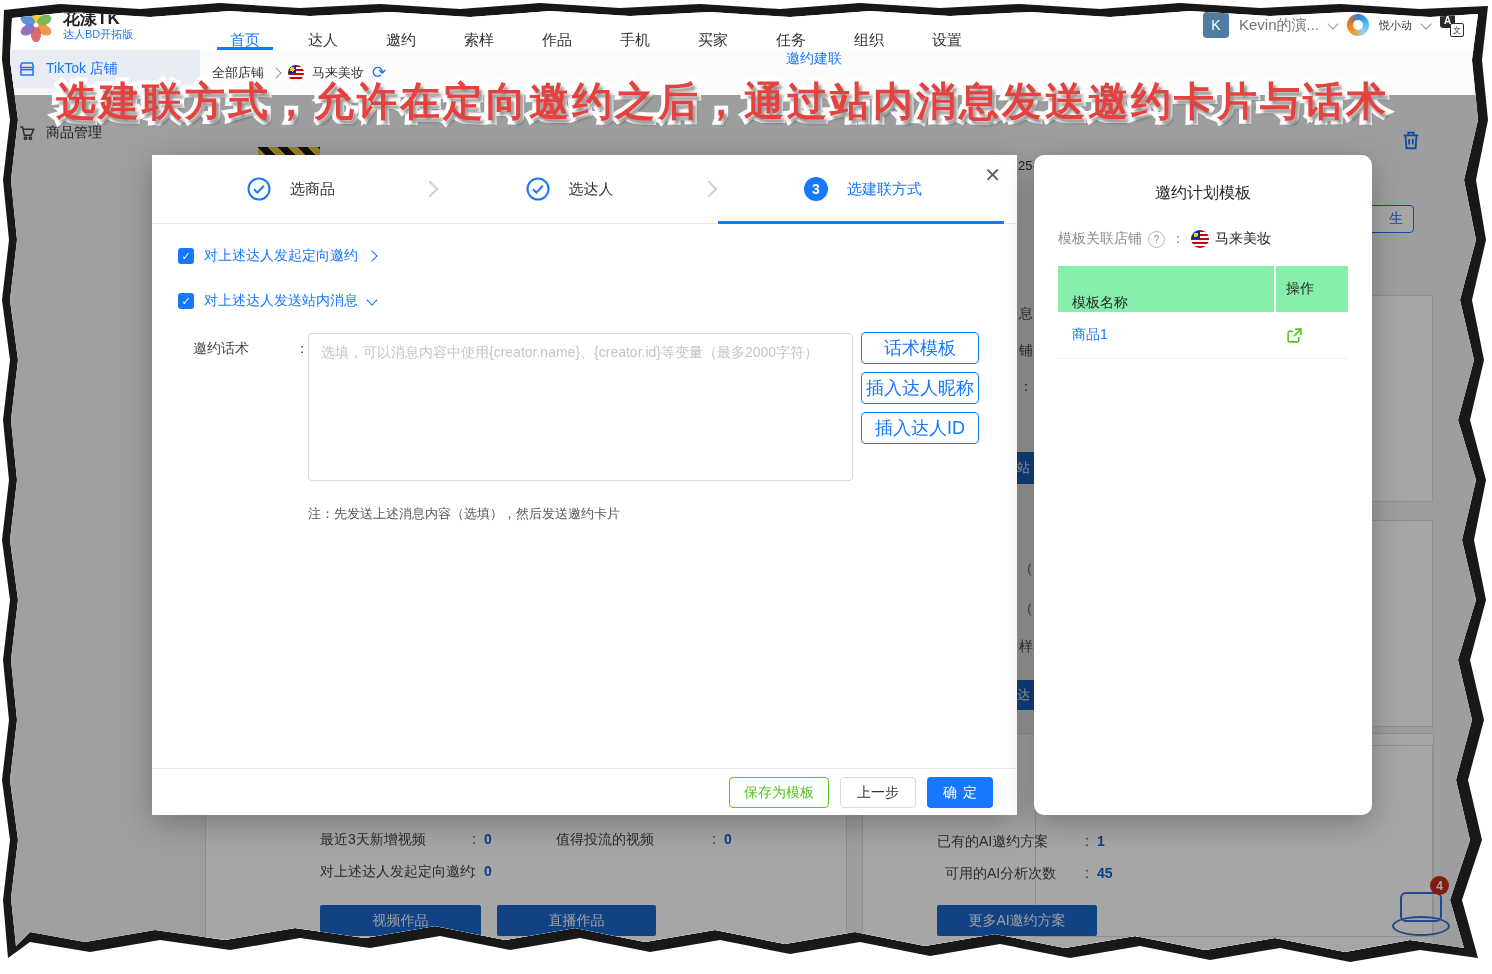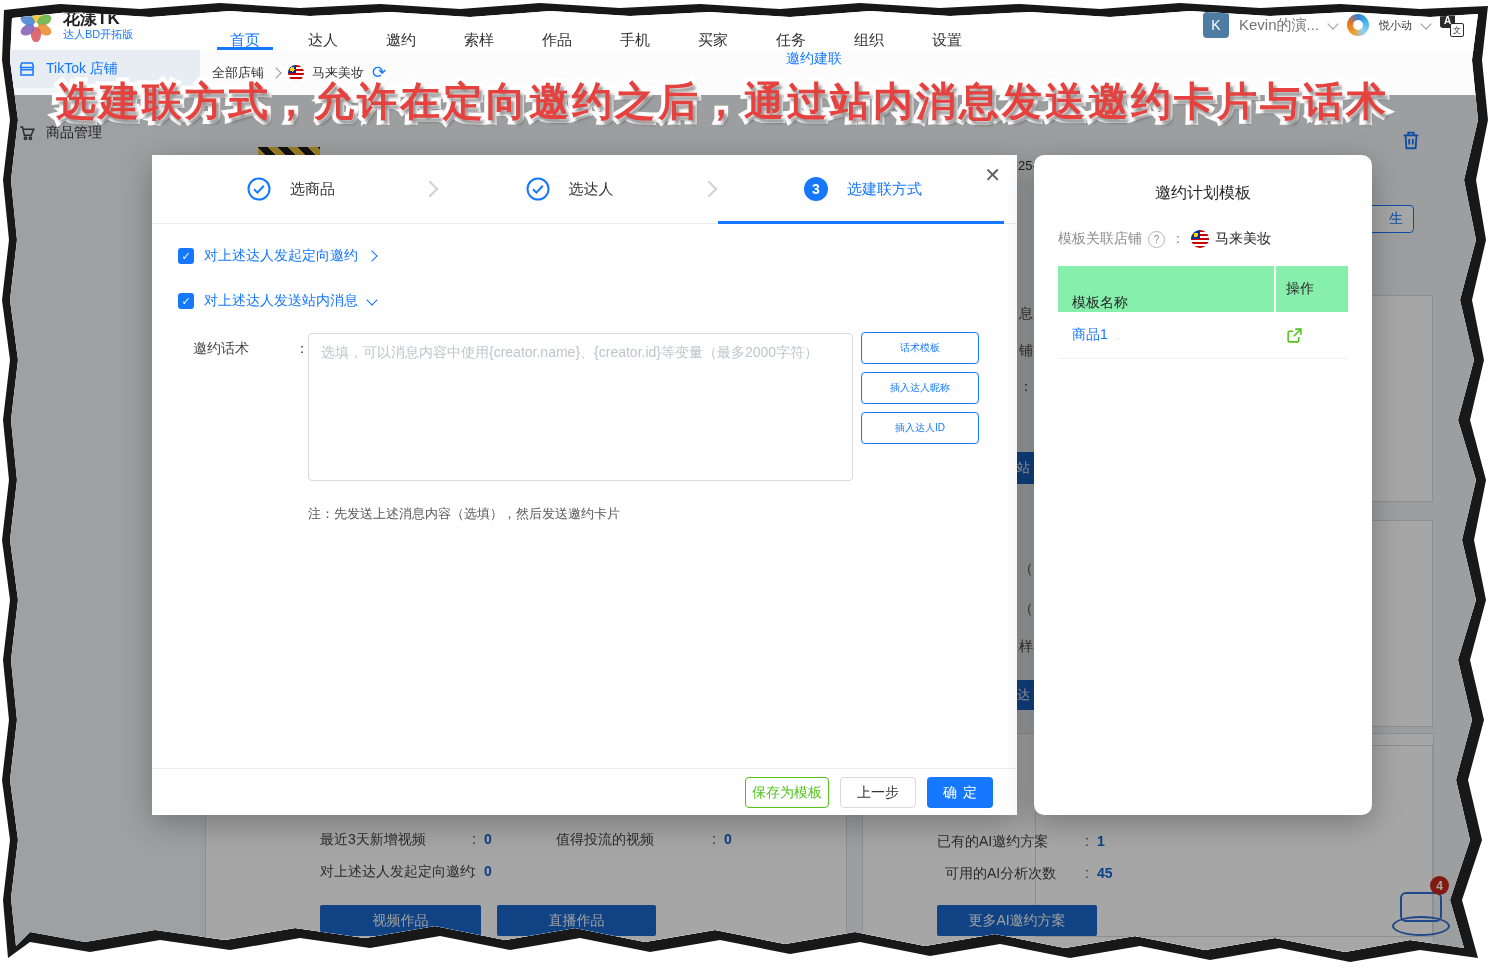--- a/index.html
+++ b/index.html
@@ -82,25 +82,25 @@
   .step-sep{color:#c9c9c9;width:10px;height:10px;border-top:2px solid #d2d2d2;border-right:2px solid #d2d2d2;transform:rotate(45deg);}
   .m-underline{position:absolute;left:566px;bottom:-1px;width:286px;height:3px;background:#1677ff;}
   .m-close{position:absolute;top:10px;right:16px;font-size:20px;color:#5f5f5f;cursor:pointer;line-height:1;}
   .m-body{position:relative;height:544px;}
   .opt-row{position:absolute;left:26px;display:flex;align-items:center;gap:10px;font-size:14px;color:#1677ff;cursor:pointer;}
   .cb{width:16px;height:16px;background:#1677ff;border-radius:3px;color:#fff;font-size:11px;display:flex;align-items:center;justify-content:center;flex:0 0 auto;}
   .fld-label{position:absolute;left:41px;top:116px;font-size:14px;color:#444;}
   .fld-colon{position:absolute;left:143px;top:116px;font-size:14px;color:#444;}
   .msg-area{position:absolute;left:156px;top:109px;width:545px;height:148px;border:1px solid #d9d9d9;border-radius:4px;font-size:14px;padding:10px 12px;box-sizing:border-box;resize:none;font-family:"Liberation Sans","DejaVu Sans",sans-serif;color:#333;}
   .msg-area::placeholder{color:#c0c4cc;}
-  .side-btn{position:absolute;left:709px;width:116px;height:30px;border:1px solid #1677ff;border-radius:4px;background:#fff;color:#1677ff;font-size:10px;display:flex;align-items:center;justify-content:center;cursor:pointer;}
+  .side-btn{position:absolute;left:709px;width:116px;height:30px;border:1px solid #1677ff;border-radius:4px;background:#fff;color:#1677ff;font-size:18px;display:flex;align-items:center;justify-content:center;cursor:pointer;}
   .m-note{position:absolute;left:156px;top:281px;font-size:13px;color:#595959;}
   .m-foot{height:47px;border-top:1px solid #ececec;display:flex;align-items:center;justify-content:flex-end;gap:11px;padding-right:24px;}
   .btn{height:31px;border-radius:4px;font-size:14px;display:flex;align-items:center;justify-content:center;cursor:pointer;box-sizing:border-box;}
-  .btn.green{border:1px solid #52c41a;color:#52c41a;background:#fff;padding:0 6px;}
+  .btn.green{border:1px solid #52c41a;color:#52c41a;background:#fff;padding:0 14px;}
   .btn.plain{border:1px solid #d9d9d9;color:#333;background:#fff;padding:0 16px;}
   .btn.primary{background:#1677ff;color:#fff;padding:0 10px 0 16px;letter-spacing:6px;}
   
   .panel{position:absolute;left:1034px;top:155px;width:338px;height:660px;background:#fff;border-radius:10px;box-shadow:0 8px 30px rgba(0,0,0,.28);box-sizing:border-box;padding:22px 24px;}
   .p-title{text-align:center;font-size:16px;color:#262626;font-weight:500;margin-top:6px;}
   .p-shop{display:flex;align-items:center;gap:6px;margin-top:26px;font-size:14px;color:#8c8c8c;}
   .qmark{width:15px;height:15px;border:1px solid #b5b5b5;border-radius:50%;font-size:10px;color:#8c8c8c;display:flex;align-items:center;justify-content:center;}
   .p-shop .shop-name{color:#262626;}
   .p-table{margin-top:18px;font-size:14px;}
   .p-thead{display:flex;background:#86efac;height:46px;align-items:flex-end;color:#262626;}

